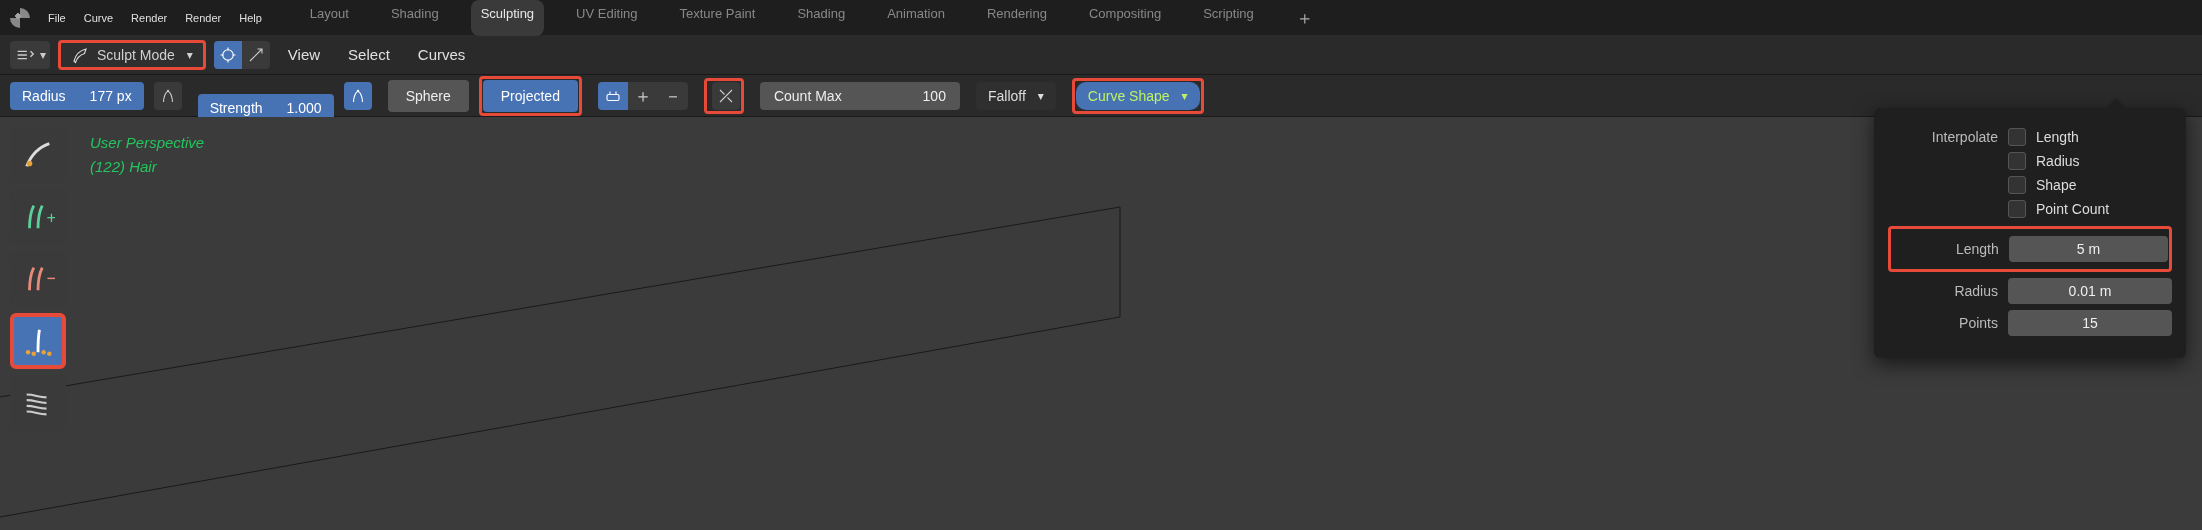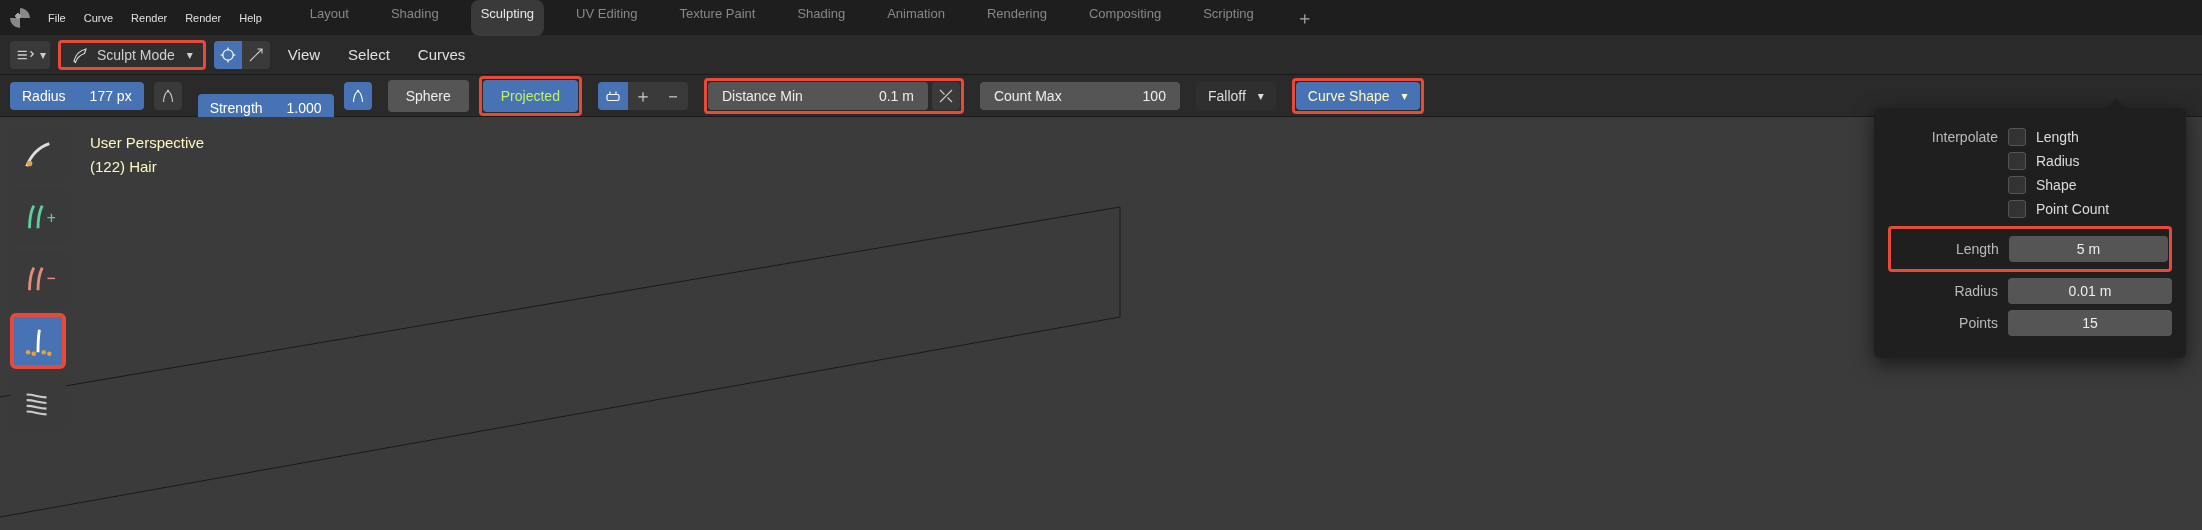--- a/index.html
+++ b/index.html
@@ -138,21 +138,21 @@
   }
   .btn-flat {
     height: 28px;
     background: #555;
     border-radius: 4px;
     padding: 16px 18px;
     display: flex; align-items: center; justify-content: center;
     color: #eee;
     cursor: pointer;
   }
-  .btn-flat.blue { background: #4772b3; color: #bef264; }
+  .btn-flat.blue { background: #4772b3; color: #ffffff; }
   .red-outline {
     border: 3px solid #e84a3a;
     border-radius: 4px;
     padding: 1px;
   }
   .segmented {
     display: flex;
     background: #3a3a3a;
     border-radius: 4px;
     height: 28px;
@@ -179,35 +179,36 @@
   }
   .dropdown-btn {
     height: 28px;
     background: #2f2f2f;
     border-radius: 4px;
     padding: 0 12px;
     display: flex; align-items: center; gap: 8px;
     cursor: pointer;
     color: #ddd;
   }
-  .dropdown-btn.blue-active { background: #4772b3; color:#fef9c3; }
+  .dropdown-btn.blue-active { background: #4772b3; color:#bef264;border-radius:10px; }
 
   .viewport {
     position: relative;
     width: 100%;
     height: calc(530px - 35px - 40px - 42px);
     background: #3b3b3b;
   }
   .overlay-text {
     position: absolute;
     left: 90px;
     top: 14px;
-    color: #fef9c3;
+    color: #22c55e;
     line-height: 1.6;
     font-size: 15px;
+    font-style: italic;
   }
   .wire {
     position: absolute;
     stroke: #111;
     fill: none;
     stroke-width: 1;
   }
   .tool-column {
     position: absolute;
     left: 10px;
@@ -377,24 +378,20 @@
           <rect x="4" y="10" width="16" height="8" rx="2" stroke="#fff" fill="none" stroke-width="1.5"></rect>
           <path d="M8 10V6M16 10V6" stroke="#fff" stroke-width="1.5"></path>
         </svg>
     </div>
     <div class="seg">＋</div>
     <div class="seg">－</div>
   </div>
 
   <div class="red-outline" style="margin-left:6px;">
     <div style="display:flex; gap:0; align-items:center;">
-      <div class="numeric-wide">
-        <span>Distance Min</span>
-        <span>0.1 m</span>
-      </div>
       <div class="small-icon-btn" style="margin-left:4px;">
         <svg width="18" height="18" viewBox="0 0 24 24">
             <path d="M4 20L20 4M4 4l6 6M20 20l-6-6" stroke="#ccc" stroke-width="1.5" fill="none"></path>
           </svg>
       </div>
     </div>
   </div>
 
   <div class="numeric-wide" style="margin-left:6px; width:200px;">
     <span>Count Max</span>

